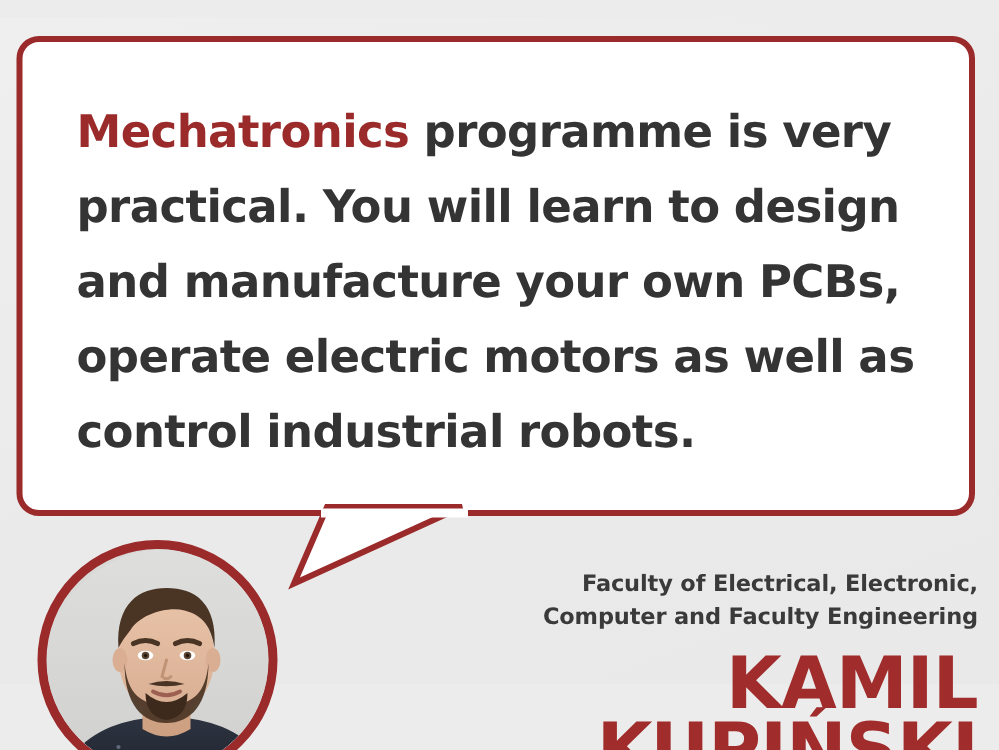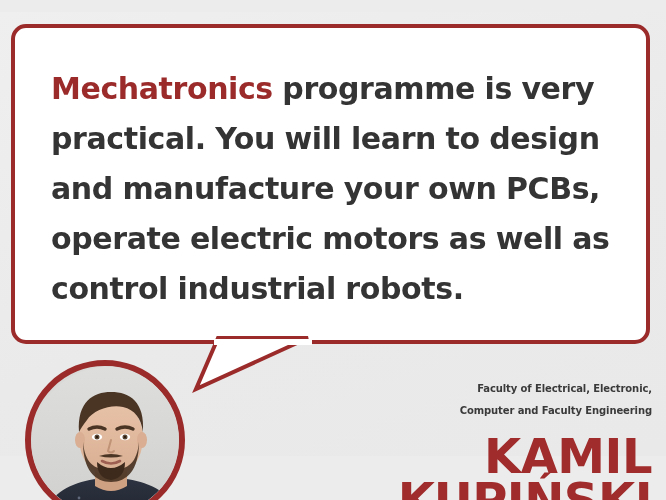--- a/index.html
+++ b/index.html
@@ -92,21 +92,21 @@
     position: absolute;
     right: 14px;
     top: 366px;
     width: 420px;
     text-align: right;
     z-index: 4;
   }
   #faculty {
     color: #3a3a3a;
     font-family: "DejaVu Sans", sans-serif;
-    font-size: 10px;
+    font-size: 15px;
     font-weight: bold;
     line-height: 22px;
     letter-spacing: -0.1px;
   }
   #name {
     margin-top: 12px;
     color: #a02c2c;
     font-family: "DejaVu Sans", sans-serif;
     font-size: 48px;
     font-weight: bold;

